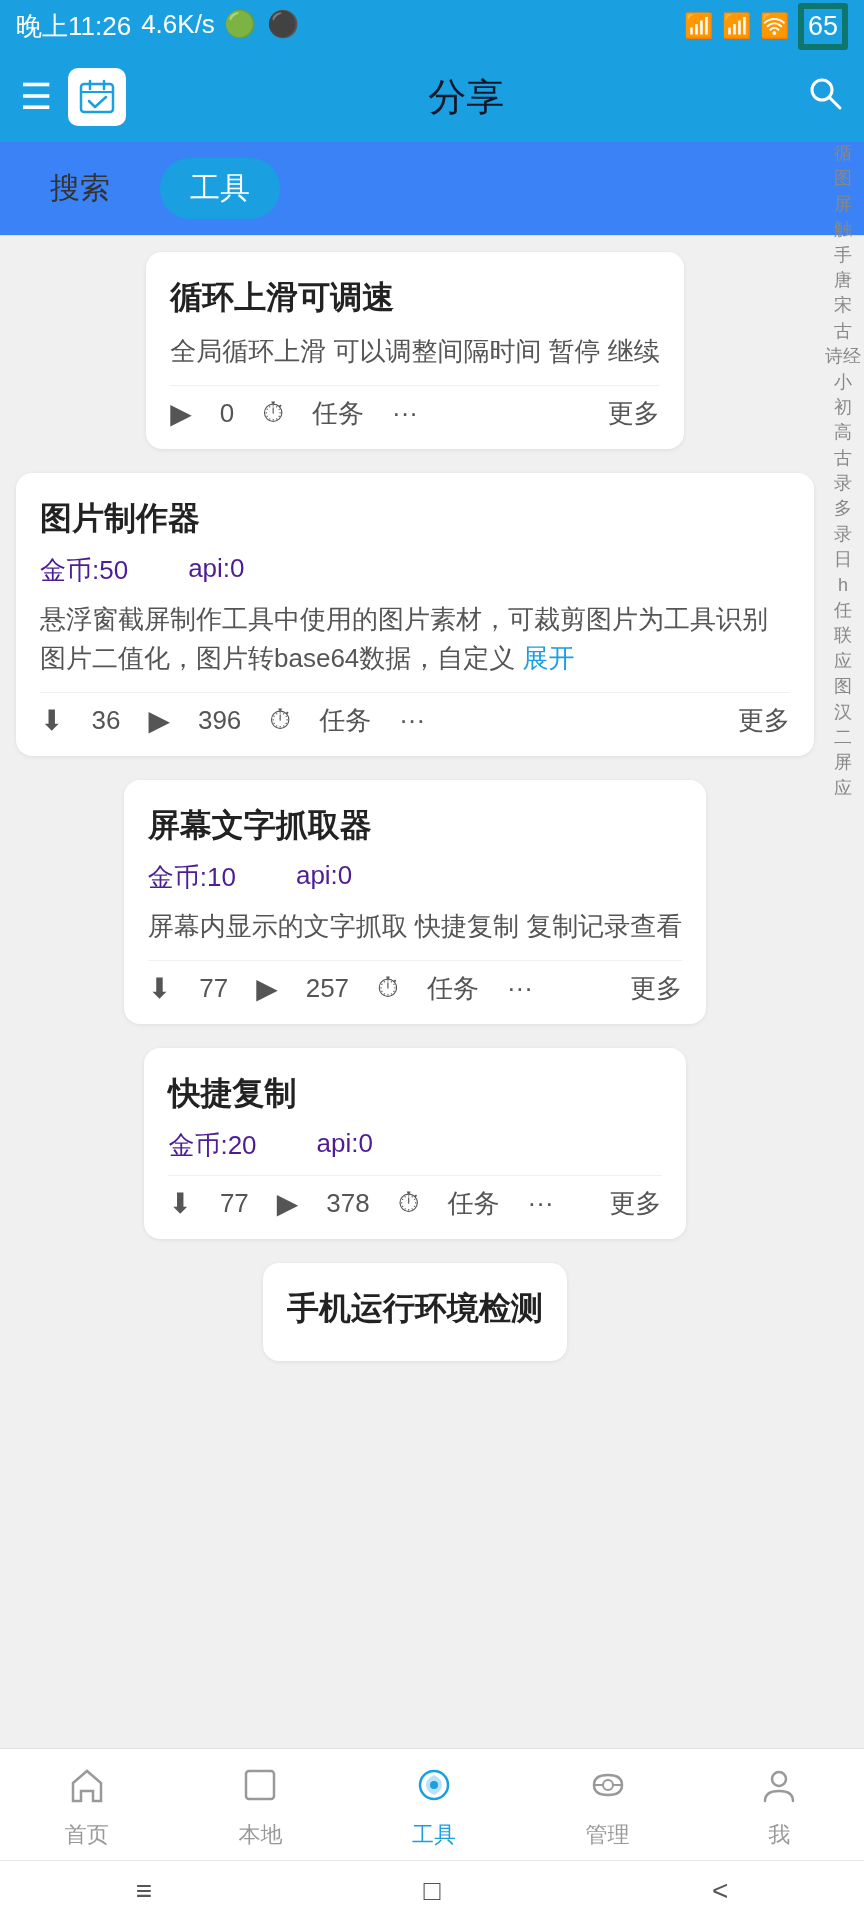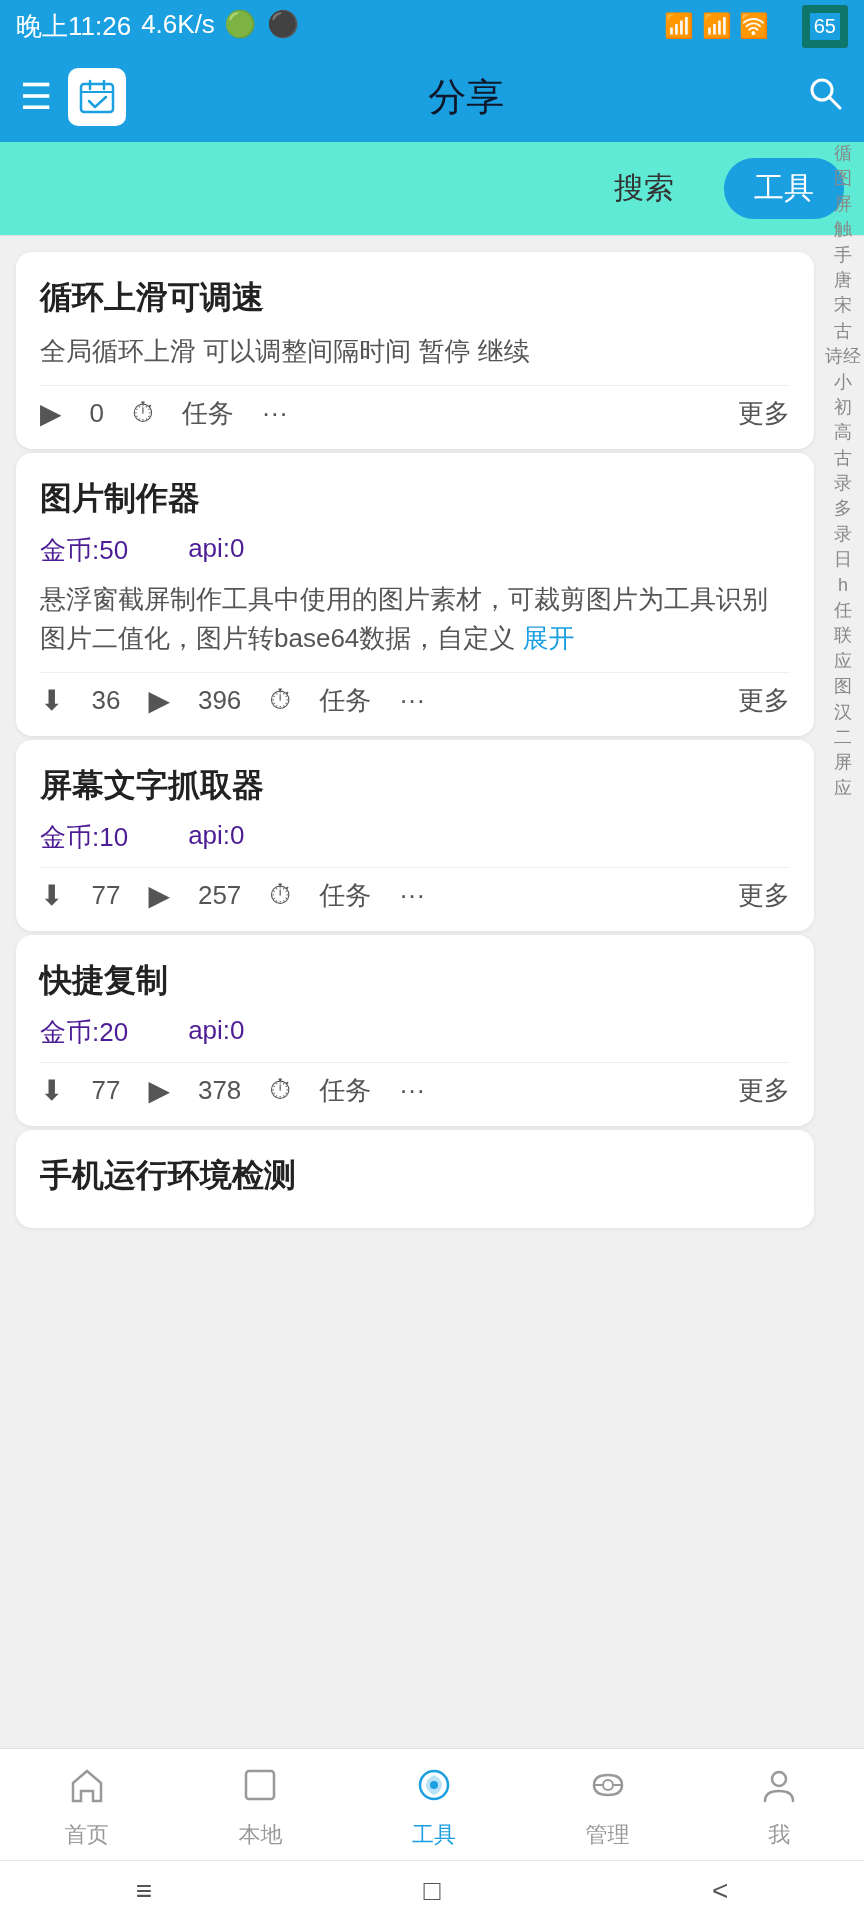--- a/index.html
+++ b/index.html
@@ -21,26 +21,25 @@
       justify-content: space-between;
       align-items: center;
       padding: 8px 16px;
       height: 52px;
       font-size: 26px;
       font-weight: 500;
     }
     .status-left { display: flex; align-items: flex-start; gap: 10px; }
     .status-right { display: flex; align-items: center; gap: 8px; font-size: 24px; }
     .battery-icon {
-      border: 8px solid #0f766e;
+      border: 6px solid #0f766e;
       border-radius: 3px;
       padding: 2px 4px;
-      font-size: 20px;
+      font-size: 27px;
       position: relative;
-      margin-left: 24px;
     }
 
     
     .top-bar {
       background: #1a9fe0;
       display: flex;
       align-items: center;
       justify-content: space-between;
       padding: 10px 20px;
       height: 90px;
@@ -52,27 +51,26 @@
       background: white;
       border-radius: 10px;
       display: flex; align-items: center; justify-content: center;
       color: #1a9fe0; font-size: 30px;
     }
     .top-bar-title { color: #0f172a; font-size: 38px; font-weight: 500; }
     .search-icon { color: white; font-size: 38px; cursor: pointer; }
 
     
     .tab-bar {
-      background: #5eead4;
+      background: #3b82f6;
       display: flex;
       align-items: center;
       padding: 16px 20px;
       gap: 20px;
       border-bottom: 1px solid #e0e0e0;
-      justify-content: flex-end;
     }
     .tab-item {
       padding: 10px 30px;
       border-radius: 30px;
       font-size: 30px;
       cursor: pointer;
     }
     .tab-item.active {
       background: #1a9fe0;
       color: white;
@@ -100,21 +98,22 @@
       cursor: pointer;
       text-align: center;
     }
 
     
     .content {
       padding: 16px 16px 16px 16px;
       padding-right: 50px;
       display: flex;
       flex-direction: column;
-      gap: 4px;
+      gap: 24px;
+      align-items: center;
     }
 
     
     .card {
       background: white;
       border-radius: 16px;
       padding: 24px 24px 18px;
       box-shadow: 0 1px 4px rgba(0,0,0,0.08);
     }
     .card-title {
@@ -327,20 +326,21 @@
       <span>更多</span>
     </div>
   </div>
 
   <div class="card">
     <div class="card-title">屏幕文字抓取器</div>
     <div class="card-meta">
       <span>金币:10</span>
       <span>api:0</span>
     </div>
+    <div class="card-desc">屏幕内显示的文字抓取 快捷复制 复制记录查看</div>
     <div class="card-actions">
       <div class="action-item">
         <span class="action-icon">⬇</span>
       </div>
       <span>77</span>
       <div class="action-item">
         <span class="action-icon">▶</span>
       </div>
       <span>257</span>
       <div class="action-item">

